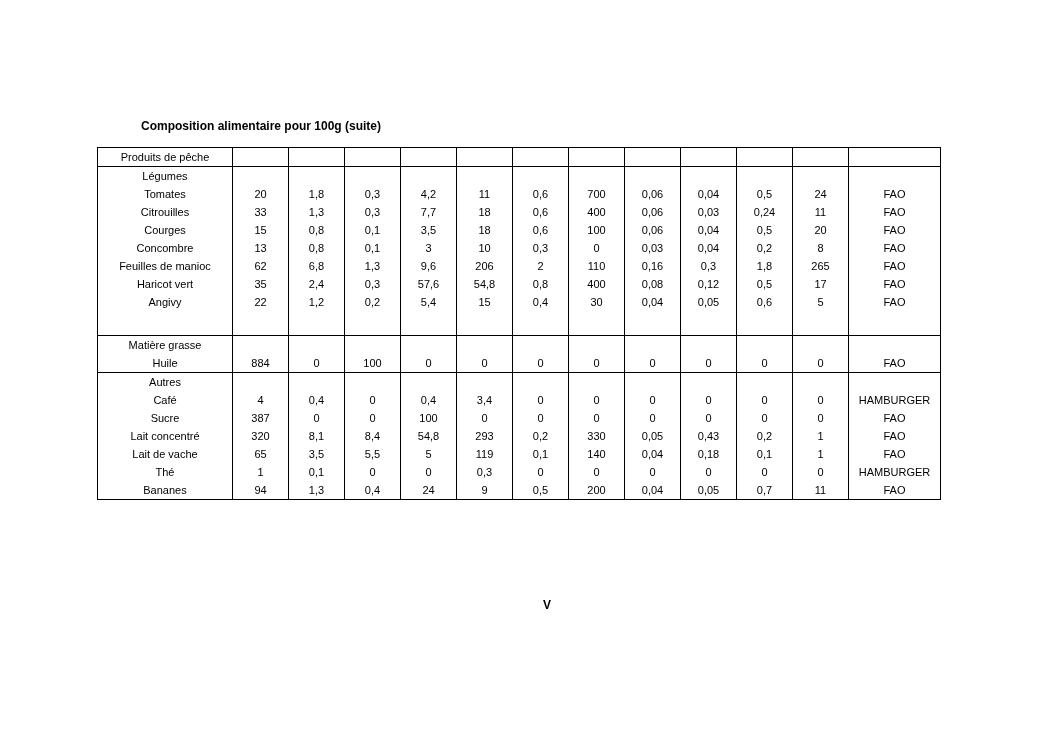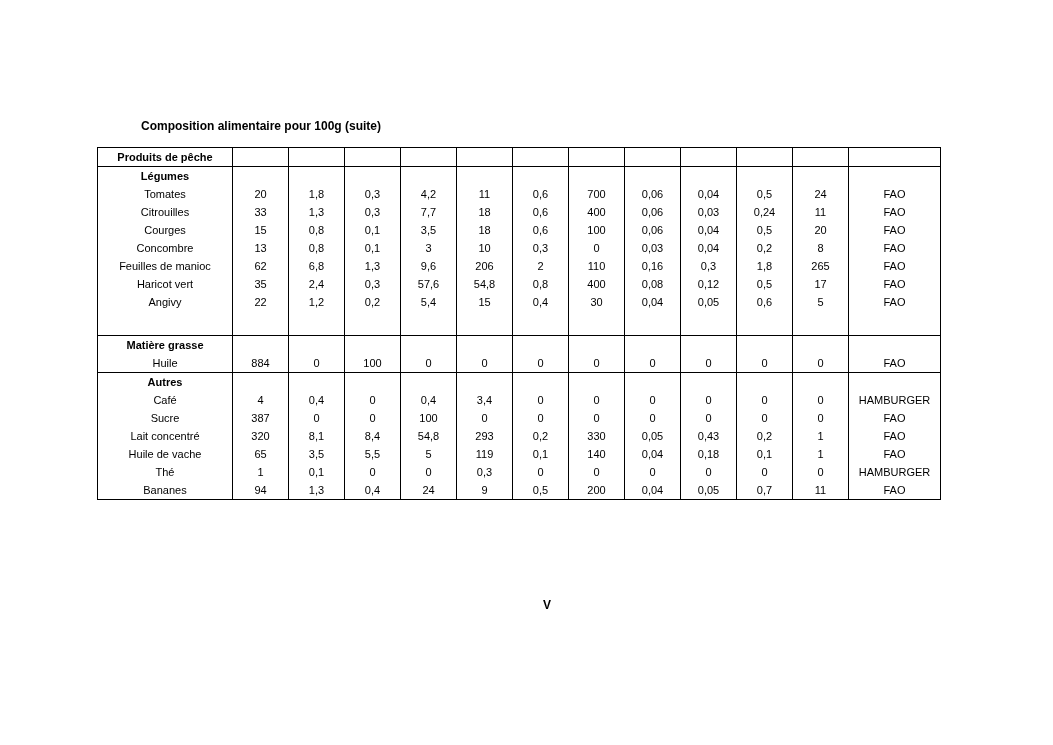--- a/index.html
+++ b/index.html
@@ -40,21 +40,21 @@
     font-size: 11px;
     text-align: center;
     vertical-align: middle;
     padding: 0 2px;
     height: 18px;
     line-height: 18px;
     white-space: nowrap;
     overflow: hidden;
   }
   .food-table tr.section-header td {
-    font-weight: bold;
+    font-weight: normal;
   }
   .food-table tr.blank-row td {
     height: 12px;
     line-height: 12px;
   }
   .page-number {
     position: absolute;
     left: 97px;
     top: 598px;
     width: 900px;
@@ -342,21 +342,21 @@
           <td>293</td>
           <td>0,2</td>
           <td>330</td>
           <td>0,05</td>
           <td>0,43</td>
           <td>0,2</td>
           <td>1</td>
           <td>FAO</td>
         </tr>
         <tr>
-          <td>Huile de vache</td>
+          <td>Lait de vache</td>
           <td>65</td>
           <td>3,5</td>
           <td>5,5</td>
           <td>5</td>
           <td>119</td>
           <td>0,1</td>
           <td>140</td>
           <td>0,04</td>
           <td>0,18</td>
           <td>0,1</td>

